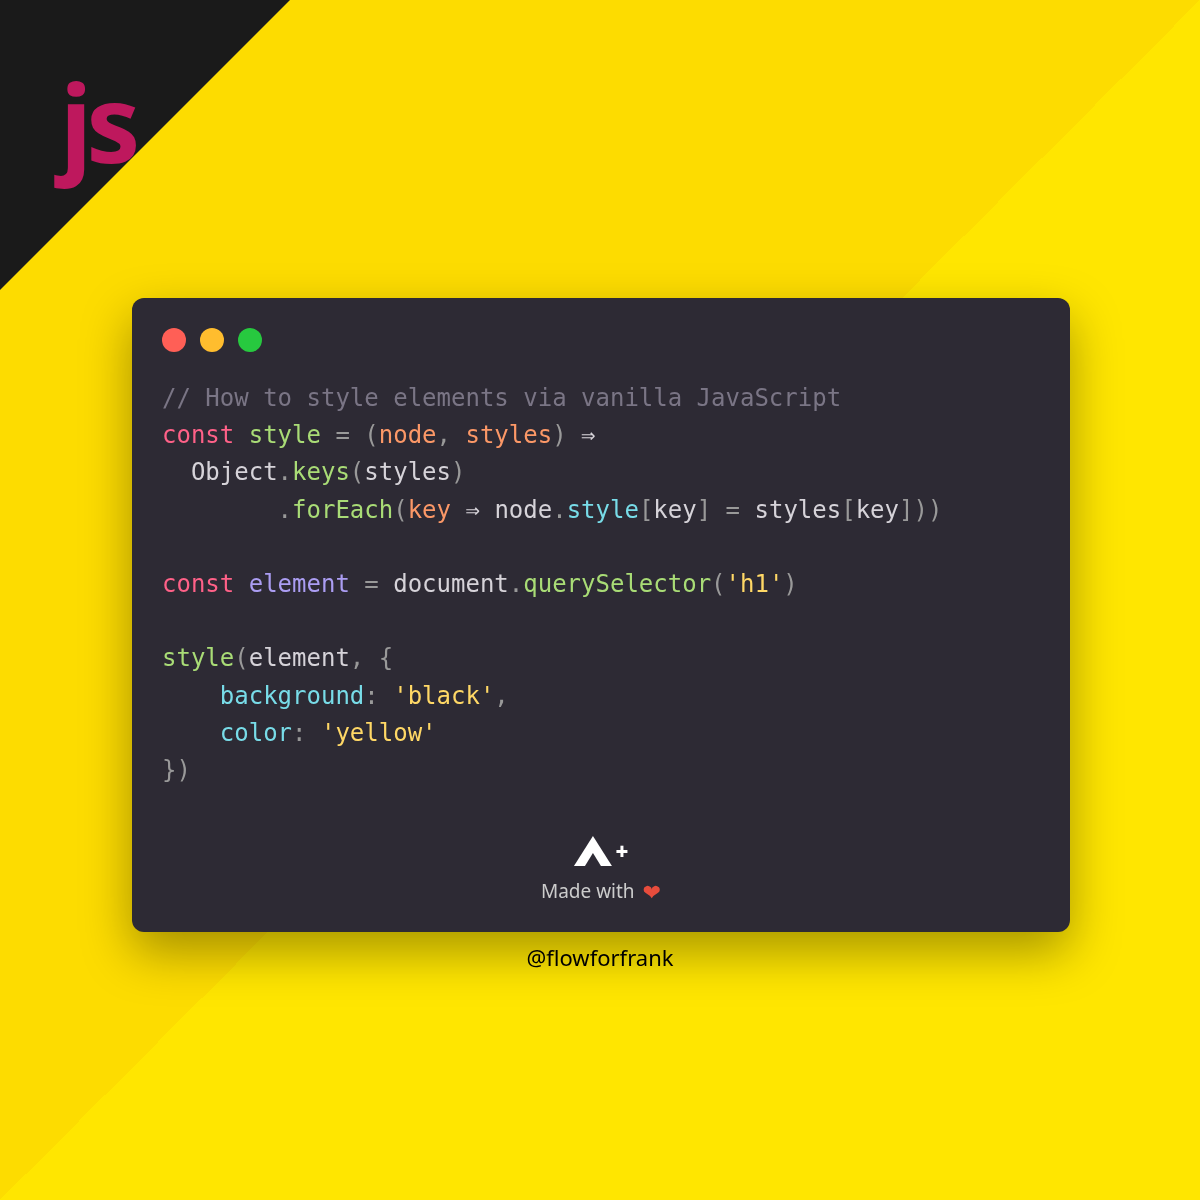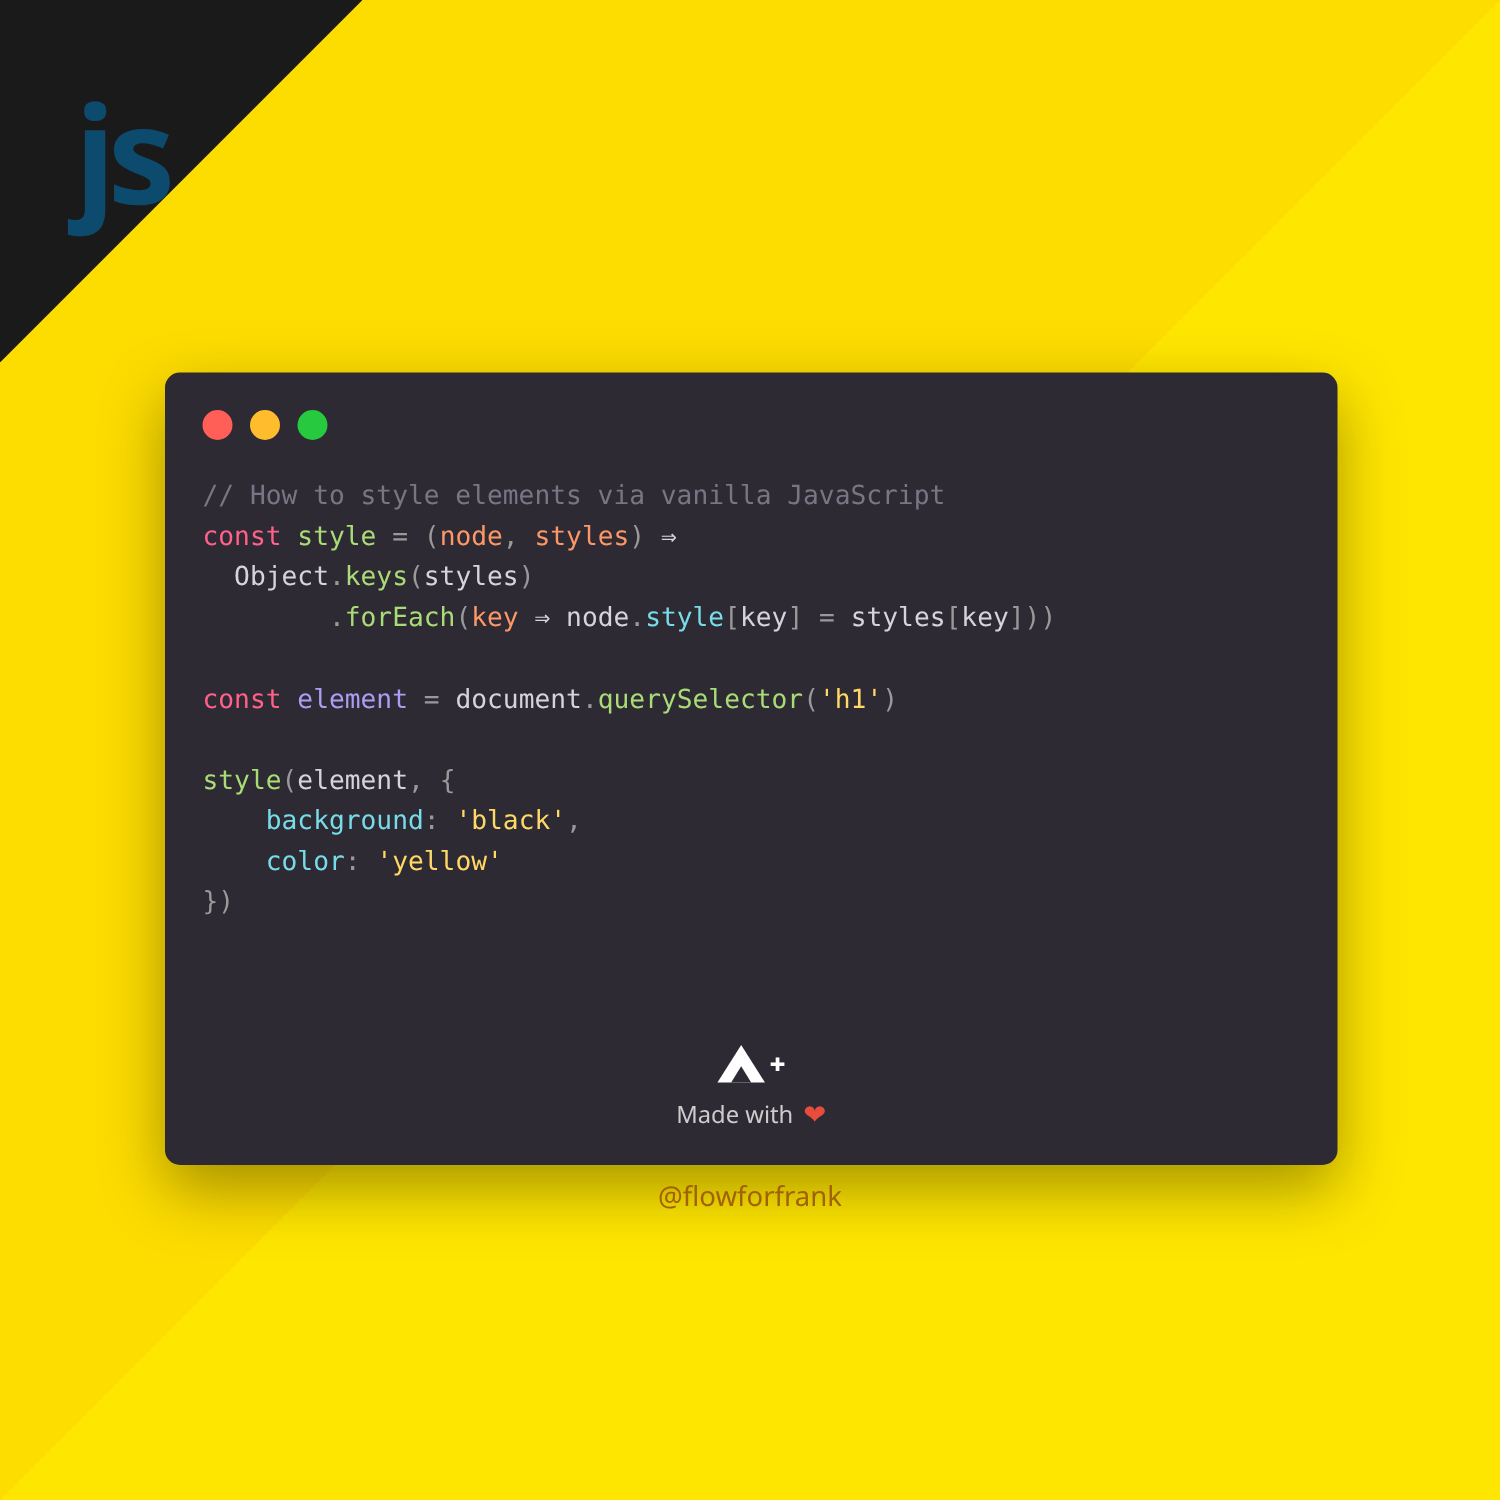--- a/index.html
+++ b/index.html
@@ -1,45 +1,45 @@
 <!DOCTYPE html>
 <html><head>
 <meta charset="utf-8">
 <style>
 *{margin:0;padding:0;box-sizing:border-box}
 body{width:1200px;height:1200px;overflow:hidden;position:relative;font-family:system-ui,-apple-system,sans-serif;background:#fddc00}
 .bg{position:absolute;inset:0;background:linear-gradient(135deg,#fddc00 0%,#fddc00 50%,#ffe600 50%,#ffe600 100%)}
 .diag-top{position:absolute;top:0;left:0;width:290px;height:290px;background:#1a1a1a;clip-path:polygon(0 0,100% 0,0 100%)}
-.js-label{position:absolute;top:48px;left:60px;font-size:108px;font-weight:700;color:#0c4a6e;letter-spacing:-6px;font-family:system-ui,-apple-system,sans-serif}
+.js-label{position:absolute;top:48px;left:60px;font-size:108px;font-weight:700;color:#be185d;letter-spacing:-6px;font-family:system-ui,-apple-system,sans-serif}
 .editor{position:absolute;top:298px;left:132px;width:938px;height:634px;background:#2d2a34;border-radius:12px;box-shadow:0 20px 50px rgba(0,0,0,.35);padding:30px 30px 28px}
 .dots{display:flex;gap:14px;margin-bottom:28px}
 .dot{width:24px;height:24px;border-radius:50%}
 .dot-red{background:#ff5f56}
 .dot-yellow{background:#ffbd2e}
 .dot-green{background:#27c93f}
-.code{font-family:'SF Mono','Monaco','Consolas',monospace;font-size:21px;line-height:1.55;white-space:pre}
+.code{font-family:'SF Mono','Monaco','Consolas',monospace;font-size:24px;line-height:1.55;white-space:pre}
 .comment{color:#7a7585}
 .kw{color:#ff6188}
 .fn{color:#a9dc76}
 .var{color:#ab9df2}
 .param{color:#fc9867}
 .def{color:#d6d3d9}
 .punc{color:#999}
 .prop{color:#78dce8}
 .str{color:#ffd866}
 .arrow{color:#d6d3d9}
 .credit{position:absolute;bottom:26px;left:50%;transform:translateX(-50%);text-align:center}
 .aplus{display:flex;align-items:center;justify-content:center;gap:4px;margin-bottom:10px}
 .aplus-a{width:38px;height:30px;position:relative}
 .aplus-a::before{content:"";position:absolute;bottom:0;left:50%;transform:translateX(-50%);border-left:19px solid transparent;border-right:19px solid transparent;border-bottom:30px solid #fff}
 .aplus-a::after{content:"";position:absolute;bottom:0;left:50%;transform:translateX(-50%);border-left:8px solid transparent;border-right:8px solid transparent;border-bottom:13px solid #2d2a34}
 .aplus-plus{color:#fff;font-size:22px;font-weight:900;line-height:1}
 .madewith{color:#ccc;font-size:19px;display:flex;align-items:center;gap:8px;justify-content:flex-end}
 .heart{color:#e74c3c;font-size:22px}
-.handle{position:absolute;bottom:228px;left:50%;transform:translateX(-50%);color:#a16207;font-size:22px}
+.handle{position:absolute;bottom:228px;left:50%;transform:translateX(-50%);color:#000000;font-size:22px}
 </style>
 </head>
 <body>
 
 <div class="bg"></div>
 <div class="diag-top"></div>
 <div class="js-label">js</div>
 
 <div class="editor">
   <div class="dots">

